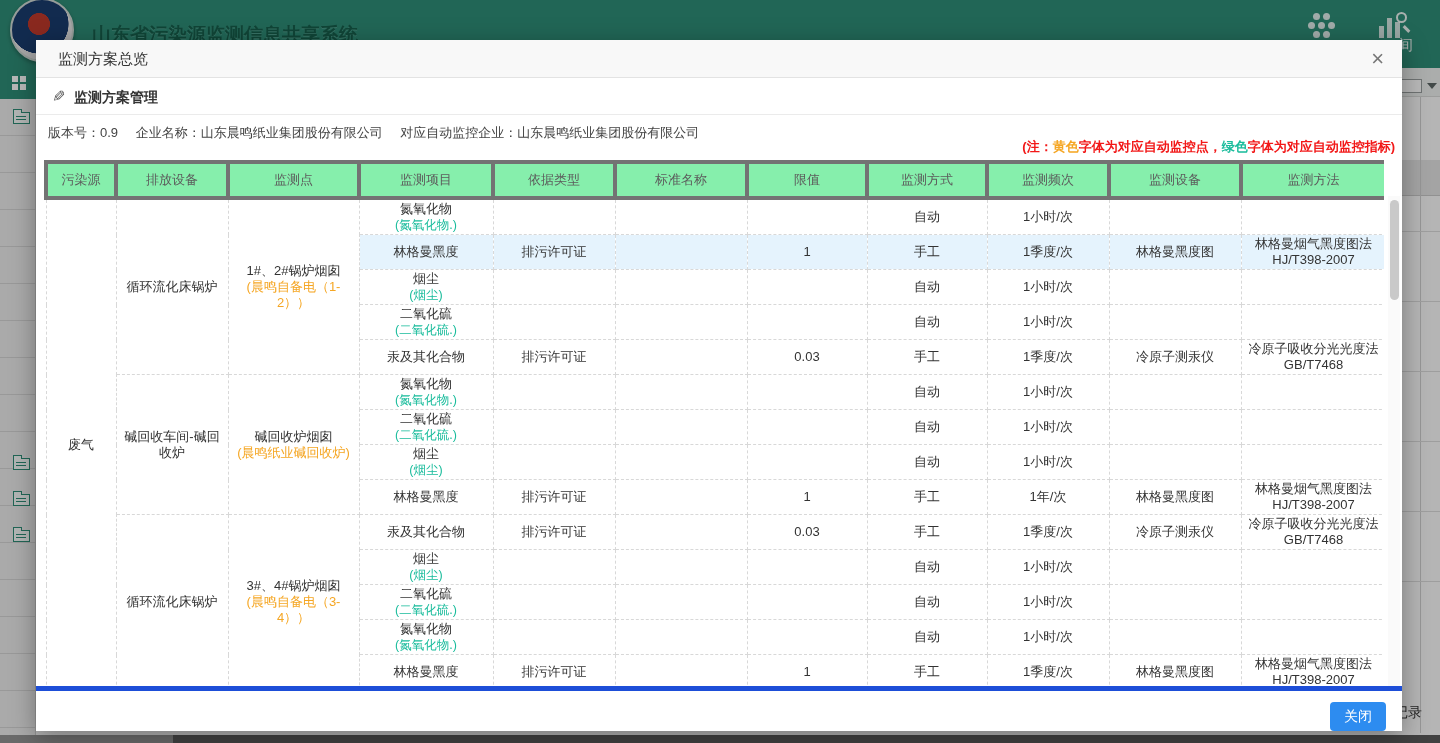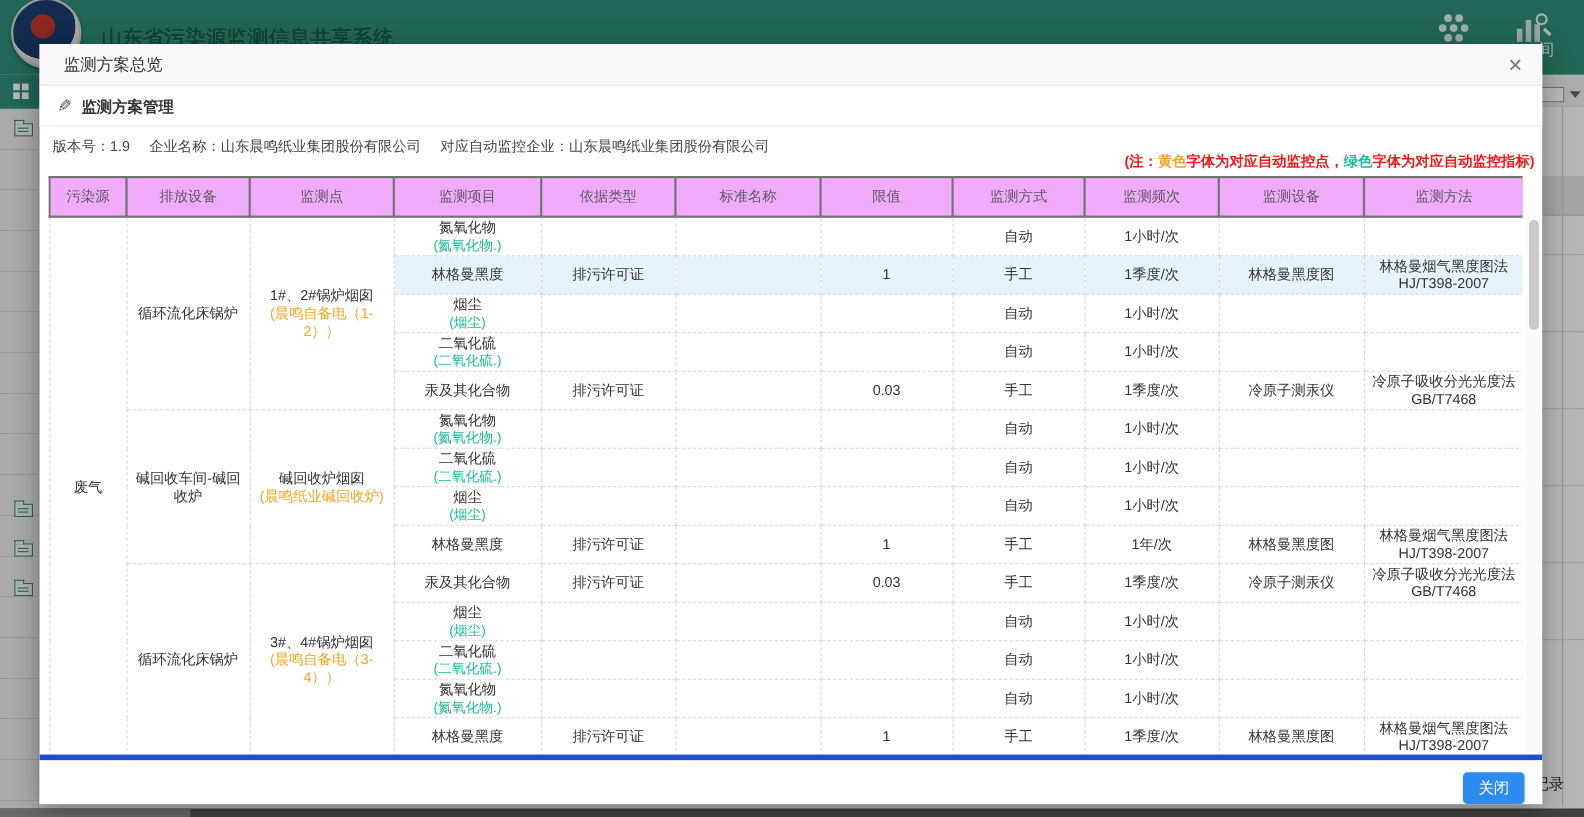--- a/index.html
+++ b/index.html
@@ -66,21 +66,21 @@
   .m-info { position:absolute; left:12px; top:84px; font-size:13px; color:#444; }
   .m-info b { font-weight:400; }
   .m-info .gap { display:inline-block; width:14px; }
   .m-note { position:absolute; right:7px; top:98px; font-size:13px; font-weight:600; color:var(--red,#f21818); }
   .m-note .c-orange { color:var(--orange,#f5a623);margin-top:34px; }
   .m-note .c-green { color:var(--green,#1abc9c); }
 
   
   #tbl-wrap { position:absolute; left:8px; top:120px; width:1340px; height:526px; overflow:hidden; }
   table { border-collapse:collapse; table-layout:fixed; width:1340px; }
-  th { height:36px; background:#f0abfc; border:2px solid #737373; font-size:13px; font-weight:400; color:#5c5c5c; }
+  th { height:36px; background:#86efac; border:4px solid #737373; font-size:13px; font-weight:400; color:#5c5c5c; }
   td { height:35px; border:1px dashed #d8d8d8; font-size:13px; color:#333; text-align:center;
     padding:1px 4px; line-height:16px; overflow:hidden; }
   tr { height:35px; }
   tr.hl td { background:#e5f3fd; }
   td .note-green { color:var(--green,#1abc9c); font-size:12.5px; }
   td .note-orange { color:var(--orange,#f5a623); font-size:13px; }
   td.span-cell { background:#fff; }
 
   
   .sb-track { position:absolute; left:1352px; top:156px; width:12px; height:490px; background:#fafafa; }
@@ -146,21 +146,21 @@
   <div class="m-header">
     <div class="m-title">监测方案总览</div>
     <div class="m-close">×</div>
   </div>
   <div class="m-section">
     <span class="pen-icon">✎</span>
     <span class="m-section-title">监测方案管理</span>
   </div>
 
   <div class="m-info">
-    <span>版本号：</span><b>1.9</b><span class="gap"></span>
+    <span>版本号：</span><b>0.9</b><span class="gap"></span>
     <span>企业名称：</span><b>山东晨鸣纸业集团股份有限公司</b><span class="gap"></span>
     <span>对应自动监控企业：</span><b>山东晨鸣纸业集团股份有限公司</b>
   </div>
   <div class="m-note">
     <span>(注：</span><span class="c-orange">黄色</span><span>字体为对应自动监控点，</span><span class="c-green">绿色</span><span>字体为对应自动监控指标)</span>
   </div>
 
   <div id="tbl-wrap">
     <table id="plan-table">
         <colgroup>

